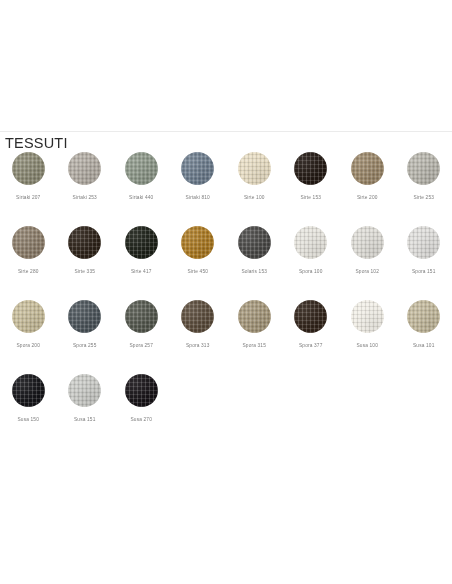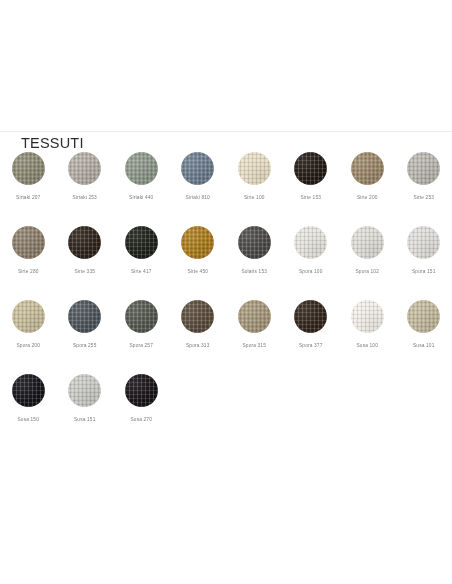--- a/index.html
+++ b/index.html
@@ -27,21 +27,21 @@
     position: absolute;
     left: 0;
     top: 131px;
     width: 452px;
     height: 1px;
     background: #ebebeb;
   }
 
   .section-title {
     position: absolute;
-    left: 21px;
+    left: 5px;
     top: 135px;
     font-size: 14.5px;
     line-height: 16px;
     letter-spacing: 0.2px;
     color: #2b2b2b;
     font-weight: 400;
     white-space: nowrap;
   }
 
   .swatch-grid {

